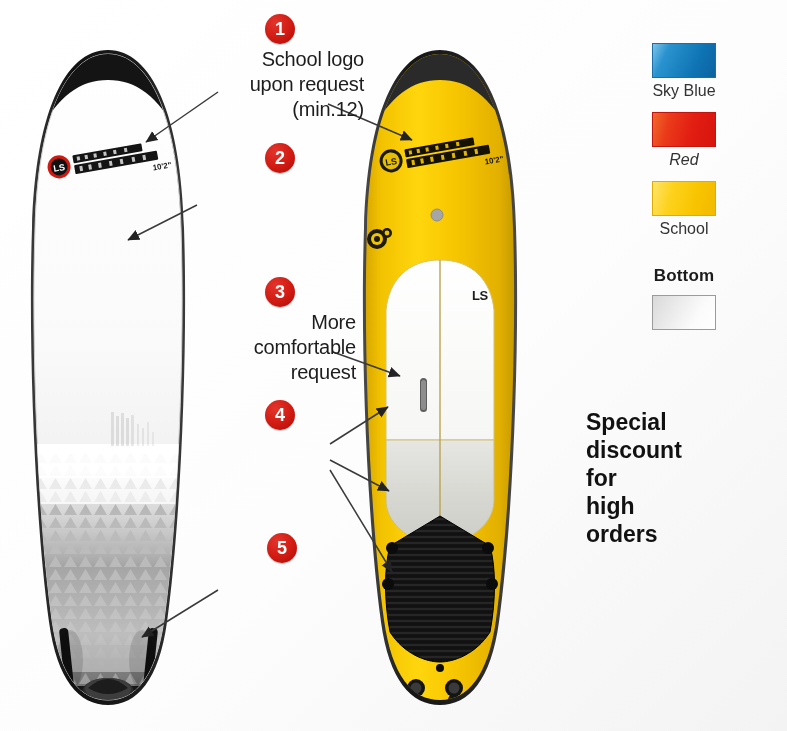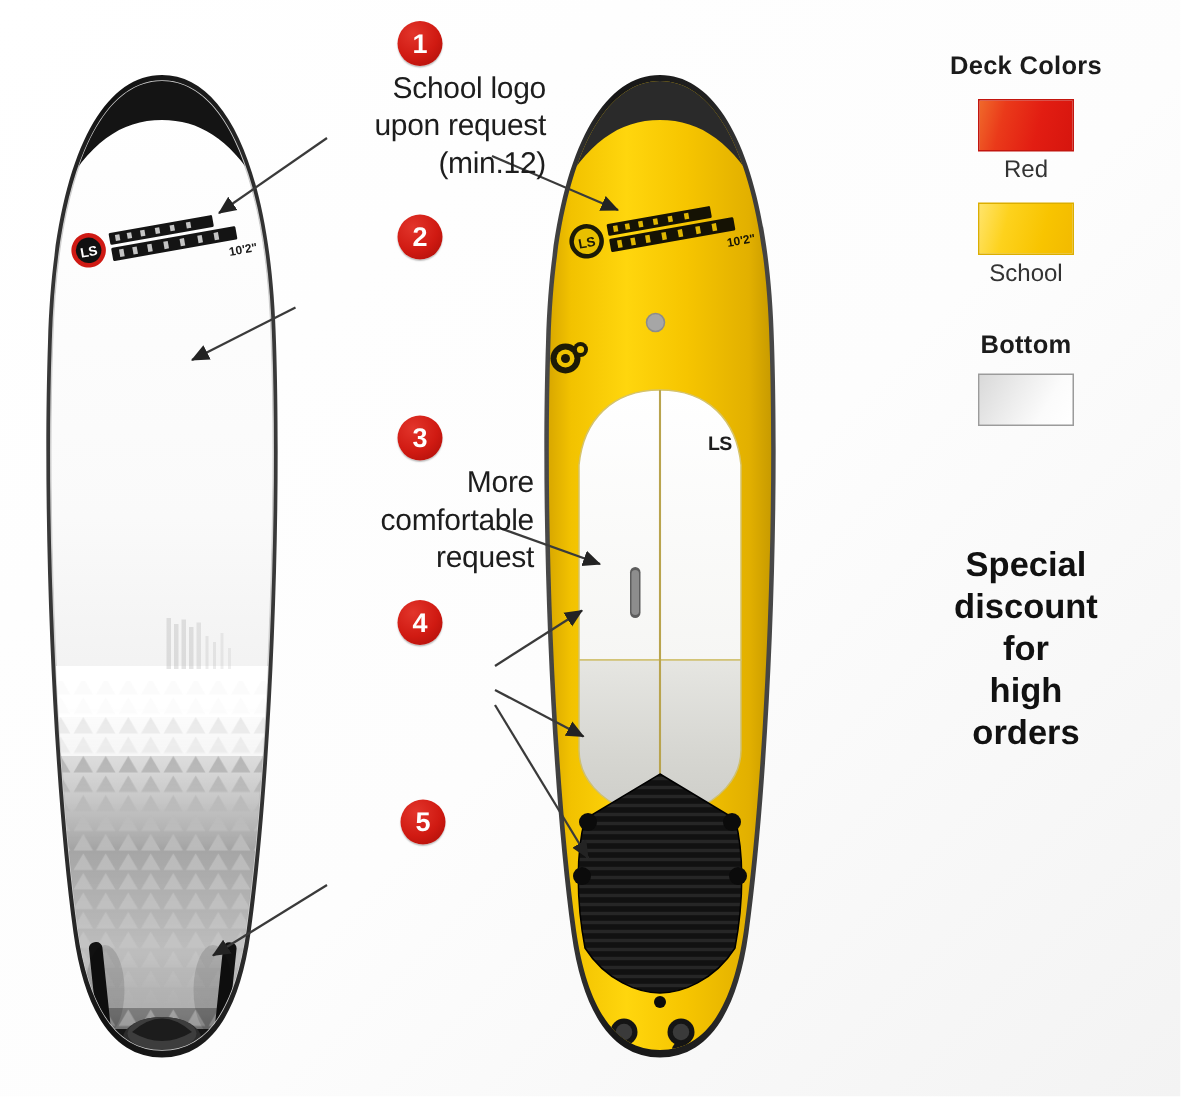--- a/index.html
+++ b/index.html
@@ -53,21 +53,21 @@
   }
   .sw-blue   { background: linear-gradient(115deg,#7dc4e8 0%, #2a93cf 22%, #0f74b4 68%, #0d63a0 100%); border-color:#1b6ea8; }
   .sw-red    { background: linear-gradient(105deg,#f0692a 0%, #ea3a1a 26%, #e21d12 62%, #d6150e 100%); border-color:#c3150e; }
   .sw-yellow { background: linear-gradient(105deg,#ffe46a 0%, #fdd21d 30%, #f8c400 68%, #f2ba00 100%); border-color:#dcae00; }
   .sw-pearl  { background: linear-gradient(120deg,#d9d9d9 0%, #ededed 40%, #fbfbfb 70%, #ffffff 100%); border-color:#9b9b9b; }
   .sw-label {
     font-size: 16px; color: #333333; text-align: center;
   }
   .promo {
     font-size: 23px; font-weight: bold; line-height: 28px;
-    color: #111111; text-align: center; white-space: pre-line;
+    color: #111111; white-space: pre-line;
   }
 
   
   .board { position: absolute; }
   .board svg { display: block; }
 </style>
 </head>
 <body>
 
 <div id="stage">
@@ -365,24 +365,27 @@
   <div class="callout" style="left:204px; top:400px; width:152px;">
     <div class="badge">4</div>
   </div>
 
   <div class="callout" style="left:202px; top:533px; width:160px;">
     <div class="badge">5</div>
   </div>
 
   <div class="abs" style="left:586px; top:34px; width:196px;">
 
-    <div class="legend-title">Deck Colors</div>
-
-
-    <div style="margin-top:12px;">
+
+    <div style="margin-top:6px;">
+      <div class="swatch sw-blue"></div>
+      <div class="sw-label">Sky Blue</div>
+    </div>
+
+    <div style="margin-top:12px;font-style:italic;">
       <div class="swatch sw-red"></div>
       <div class="sw-label">Red</div>
     </div>
 
     <div style="margin-top:12px;">
       <div class="swatch sw-yellow"></div>
       <div class="sw-label">School</div>
     </div>
 
     <div class="legend-title" style="margin-top:28px;">Bottom</div>

